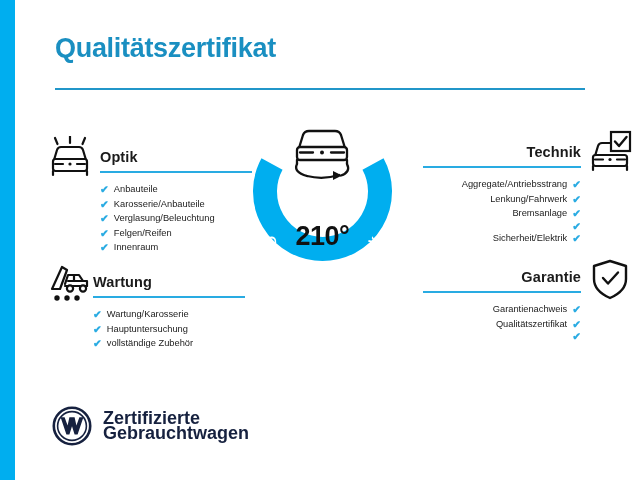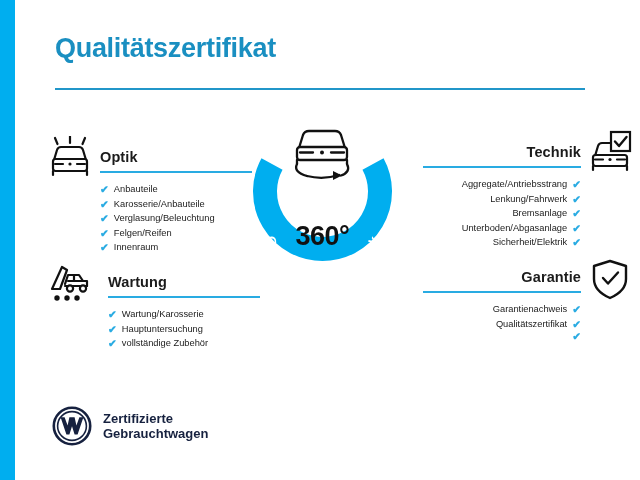--- a/index.html
+++ b/index.html
@@ -54,21 +54,21 @@
   .left .item{justify-content:flex-start;}
   .left .check{margin-right:5px;}
 
   
   .right .sec-title{right:0;}
   .right .sec-rule{left:0;right:0;}
   .right .item{justify-content:flex-end;text-align:center;}
   .right .check{margin-left:5px;}
 
   #sec-optik   {left:100px;top:143px;width:152px;}
-  #sec-wartung {left:108px;top:268px;width:152px;}
+  #sec-wartung {left:93px;top:268px;width:152px;}
   #sec-technik {left:423px;top:138px;width:158px;}
   #sec-garantie{left:423px;top:263px;width:158px;}
 
   
   .ico{position:absolute;}
   #ico-optik   {left:48px;top:136px;}
   #ico-wartung {left:48px;top:262px;}
   #ico-technik {left:588px;top:130px;}
   #ico-garantie{left:590px;top:258px;}
 
@@ -77,21 +77,21 @@
   .badge svg{display:block;}
   .badge-360{
     position:absolute;left:0;right:0;top:101px;text-align:center;
     font-size:27px;font-weight:bold;color:#111;letter-spacing:-0.5px;
   }
 
   
   .footer{position:absolute;left:52px;top:406px;display:flex;align-items:center;}
   .vw-mark{width:40px;height:40px;flex:0 0 auto;}
   .vw-text{
-    margin-left:11px;font-size:13px;font-weight:bold;color:#16213f;
+    margin-left:11px;font-size:18px;font-weight:bold;color:#16213f;
     line-height:15.5px;white-space:nowrap;
   }
 </style>
 </head>
 <body>
 
 <div class="page">
 
   <div class="edge-bar"></div>
 
@@ -215,21 +215,20 @@
         </div>
       <div class="item">
           <span>Lenkung/Fahrwerk</span>
           <span class="check">✔</span>
         </div>
       <div class="item">
           <span>Bremsanlage</span>
           <span class="check">✔</span>
         </div>
       <div class="item">
-          <span>Unterboden/Abgasanlage</span>
           <span class="check">✔</span>
         </div>
       <div class="item">
           <span>Sicherheit/Elektrik</span>
           <span class="check">✔</span>
         </div>
     </div>
   </div>
 
   <div class="section right" id="sec-garantie">
@@ -273,21 +272,21 @@
         <path d="M42 49 L51 53.5 L42 58 Z" fill="#111"></path>
       </g>
 
       <path d="M 27 44
                A 57.5 57.5 0 1 0 128 44" stroke="#00AEEF" stroke-width="24" fill="none" stroke-linecap="butt" transform="translate(0,0)"></path>
 
       <text font-family="'Liberation Sans', sans-serif" font-size="13.2" font-weight="bold" fill="#ffffff" letter-spacing="0.4">
         <textPath href="#ringpath" startOffset="50%" text-anchor="middle">Gebrauchtwagen-Check</textPath>
       </text>
     </svg>
-    <div class="badge-360">360°</div>
+    <div class="badge-360">210°</div>
   </div>
 
   <div class="footer">
     <svg class="vw-mark" viewBox="0 0 40 40">
       <circle cx="20" cy="20" r="18.2" fill="none" stroke="#16213f" stroke-width="2.6"></circle>
       <circle cx="20" cy="20" r="14.4" fill="none" stroke="#16213f" stroke-width="1.6"></circle>
       <path d="M8.6 11.2 L12.6 11.2 L15.6 19.6 L17.4 11.2 L22.6 11.2 L24.4 19.6 L27.4 11.2 L31.4 11.2
                L25.6 28.6 L22.6 28.6 L20 20.2 L17.4 28.6 L14.4 28.6 Z" fill="#16213f"></path>
     </svg>
     <div class="vw-text">

